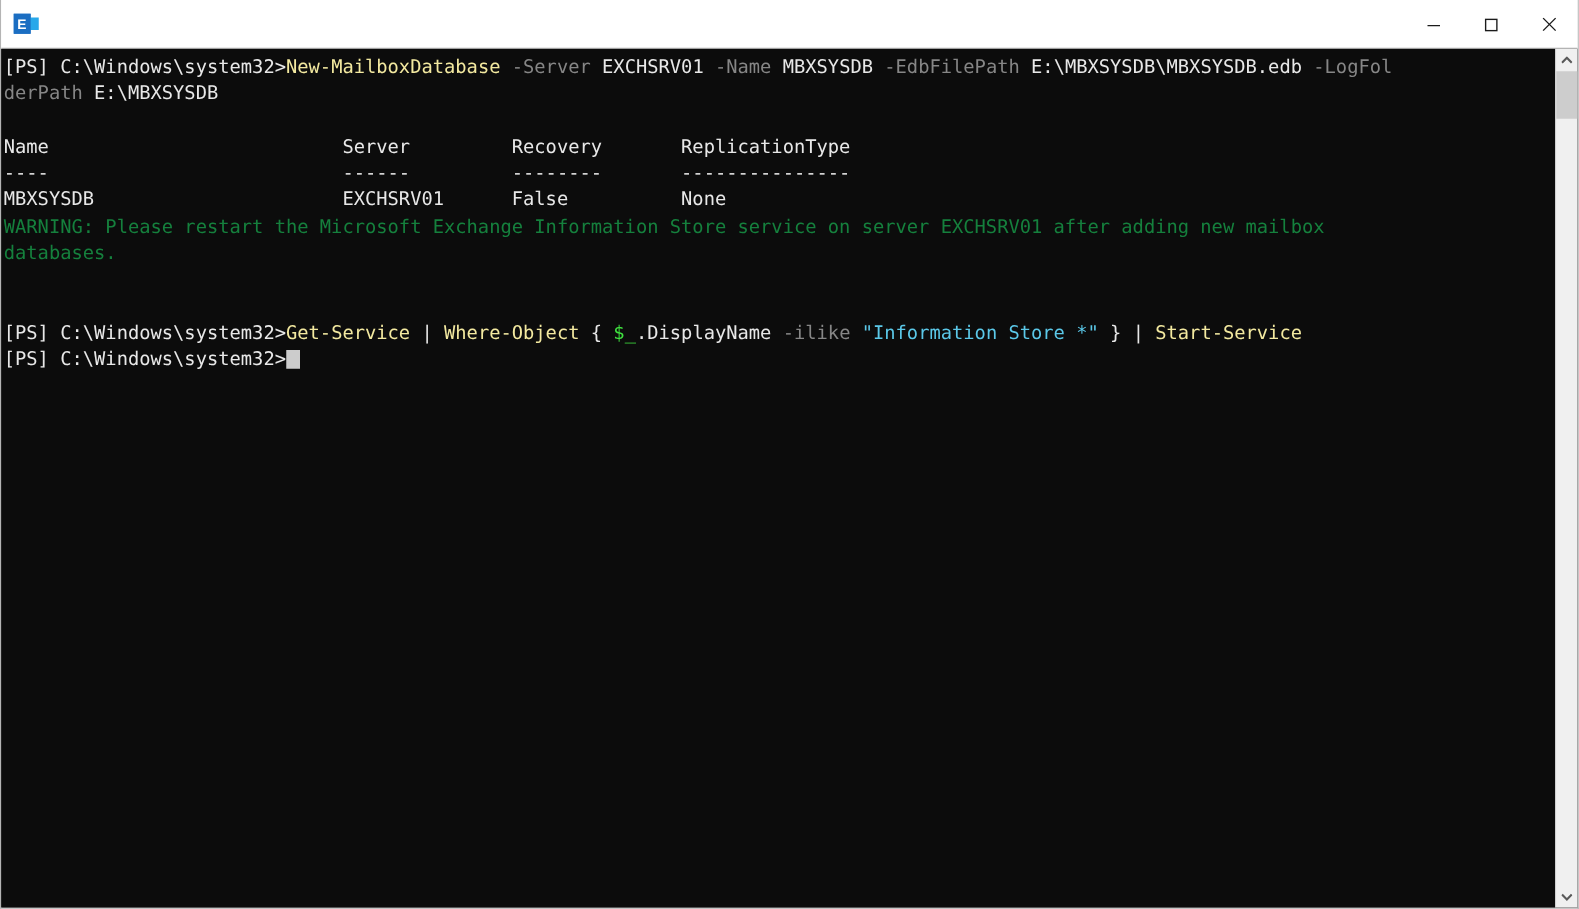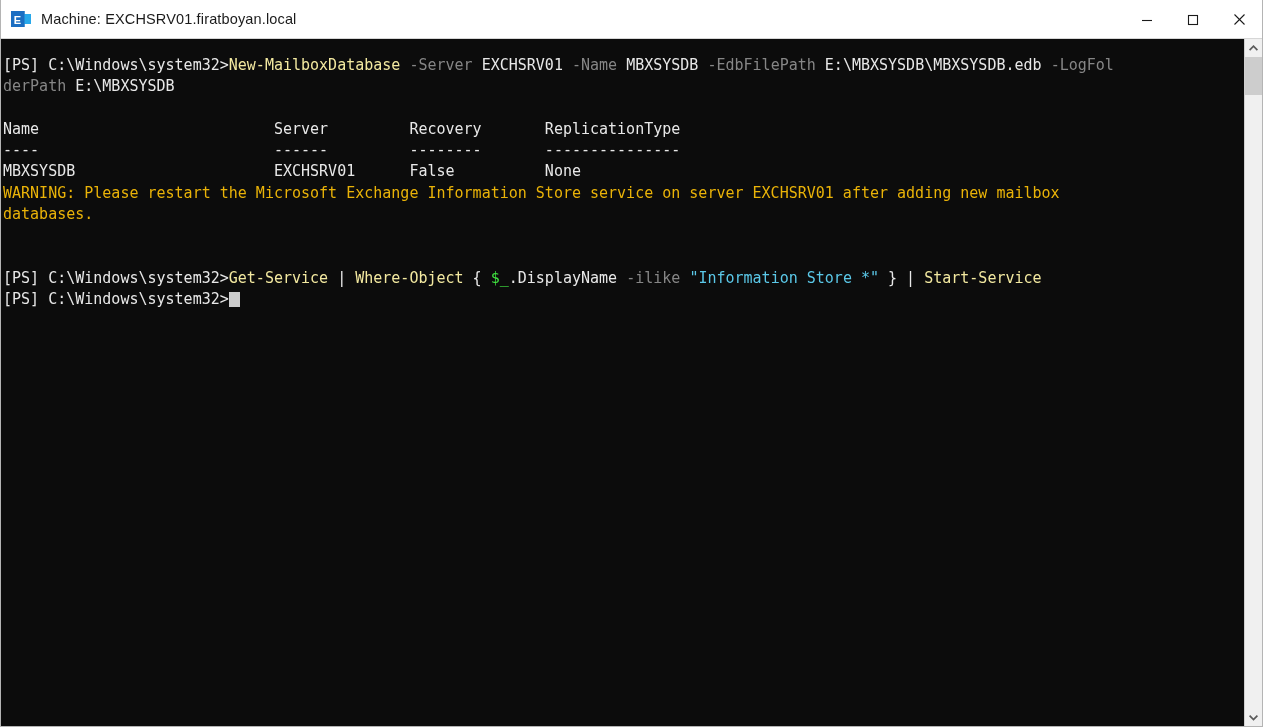--- a/index.html
+++ b/index.html
@@ -69,38 +69,38 @@
     flex: 1;
     display: flex;
     background: #0c0c0c;
     overflow: hidden;
     position: relative;
   }
 
   #console {
     flex: 1;
     background: #0c0c0c;
-    padding: 16px 0 0 2px;
+    padding: 4px 0 0 2px;
     overflow: hidden;
     font-family: "DejaVu Sans Mono", "Liberation Mono", monospace;
     font-size: 15px;
     line-height: 21.3px;
     letter-spacing: 0px;
     white-space: pre;
     color: #cccccc;
   }
   .line { height: 21.3px; white-space: pre; }
 
   
   .c-default  { color: #e8e8e8; }
   .c-cmdlet   { color: #f3e9a0; }
   .c-param    { color: #868686; }
   .c-string   { color: #5bc8e8; }
   .c-variable { color: #3fe03f; }
-  .c-warning  { color: #eab308; }
+  .c-warning  { color: #15803d; }
   .c-header   { color: #e8e8e8; text-align: center; }
 
   .cursor {
     display: inline-block;
     width: 11.5px;
     height: 15px;
     background: #cccccc;
     vertical-align: -3px;
   }
 
@@ -140,21 +140,20 @@
 
   <div id="titlebar">
     <div id="app-icon">
       <svg width="22" height="22" viewBox="0 0 22 22" aria-hidden="true">
         <rect x="1" y="3" width="13.5" height="16" fill="#1a6fc4"></rect>
         <rect x="13" y="6" width="8" height="10" fill="#28a8ea"></rect>
         <rect x="1" y="3" width="13.5" height="16" fill="#1b6ec2"></rect>
         <text x="7.5" y="15.5" font-family="&quot;Liberation Sans&quot;, sans-serif" font-size="11" font-weight="bold" fill="#ffffff" text-anchor="middle">E</text>
       </svg>
     </div>
-    <div id="title-text">Machine: EXCHSRV01.firatboyan.local</div>
 
     <div id="window-controls">
       <div class="wc-btn">
         <svg width="12" height="12" viewBox="0 0 12 12" aria-hidden="true">
           <line x1="1" y1="6.5" x2="11" y2="6.5" stroke="#1b1b1b" stroke-width="1.1"></line>
         </svg>
       </div>
       <div class="wc-btn">
         <svg width="12" height="12" viewBox="0 0 12 12" aria-hidden="true">
           <rect x="1.5" y="1.5" width="9" height="9" fill="none" stroke="#1b1b1b" stroke-width="1.1"></rect>

